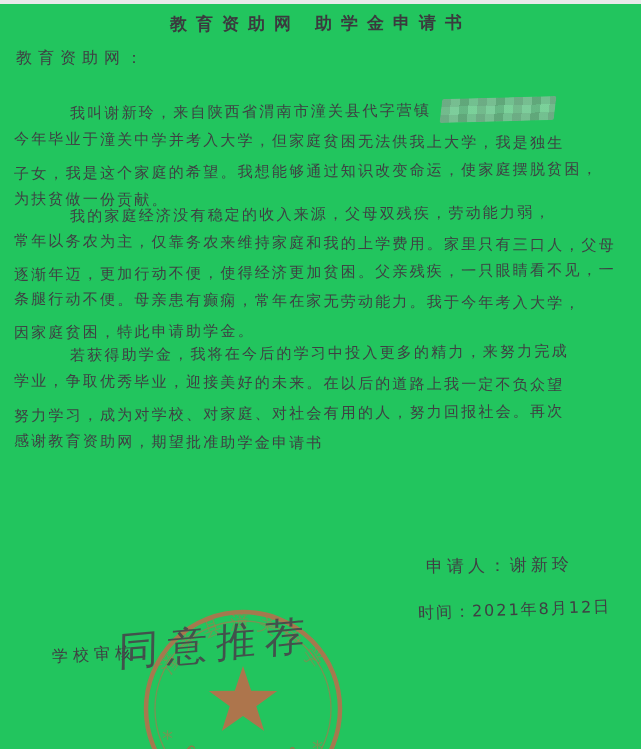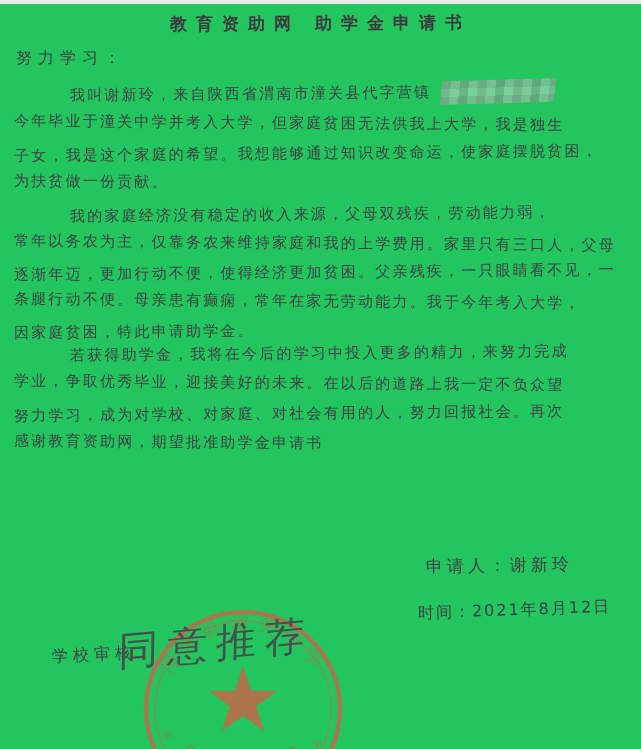--- a/index.html
+++ b/index.html
@@ -11,21 +11,21 @@
   .title{
     position:absolute;top:8px;left:0;right:0;margin:0;
     text-align:center;font-size:17px;font-weight:600;
     letter-spacing:9px;color:#3a3a3e;transform:rotate(-0.3deg);
   }
   .salutation{
     position:absolute;top:44px;left:16px;
     font-size:16px;letter-spacing:6px;
   }
   .para{position:absolute;left:14px;width:620px;}
-  .p1{top:74px;}
+  .p1{top:92px;}
   .p2{top:196px;}
   .p3{top:334px;}
   .line{
     height:30px;line-height:30px;font-size:15px;
     letter-spacing:2.2px;white-space:nowrap;
   }
   .p2 .line{height:29px;line-height:29px;}
   .line.indent{padding-left:56px;}
   .line:nth-child(odd){transform:rotate(-0.5deg);}
   .line:nth-child(even){transform:rotate(0.45deg);}
@@ -63,21 +63,21 @@
   .stamp .arc-num{font-size:13px;fill:#d2503e;opacity:.8;letter-spacing:2.5px;font-family:"DejaVu Sans Mono",monospace;}
   .stamp .deco{font-size:22px;fill:#dd5a47;opacity:.5;}
 </style>
 </head>
 <body>
 
 <div class="page">
 
   <h1 class="title">教育资助网 助学金申请书</h1>
 
-  <div class="salutation">努力学习：</div>
+  <div class="salutation">教育资助网：</div>
 
   <div class="para p1">
     <div class="line indent"><span>我叫谢新玲，来自陕西省渭南市潼关县代字营镇</span><span class="blur"></span></div>
     <div class="line">今年毕业于潼关中学并考入大学，但家庭贫困无法供我上大学，我是独生</div>
     <div class="line">子女，我是这个家庭的希望。我想能够通过知识改变命运，使家庭摆脱贫困，</div>
     <div class="line">为扶贫做一份贡献。</div>
   </div>
 
   <div class="para p2">
     <div class="line indent">我的家庭经济没有稳定的收入来源，父母双残疾，劳动能力弱，</div>

